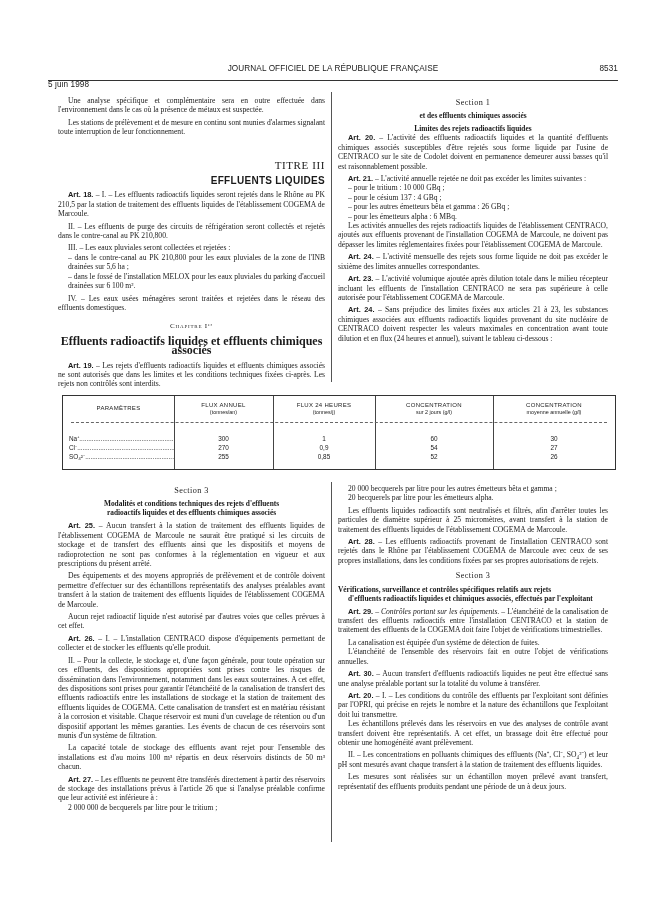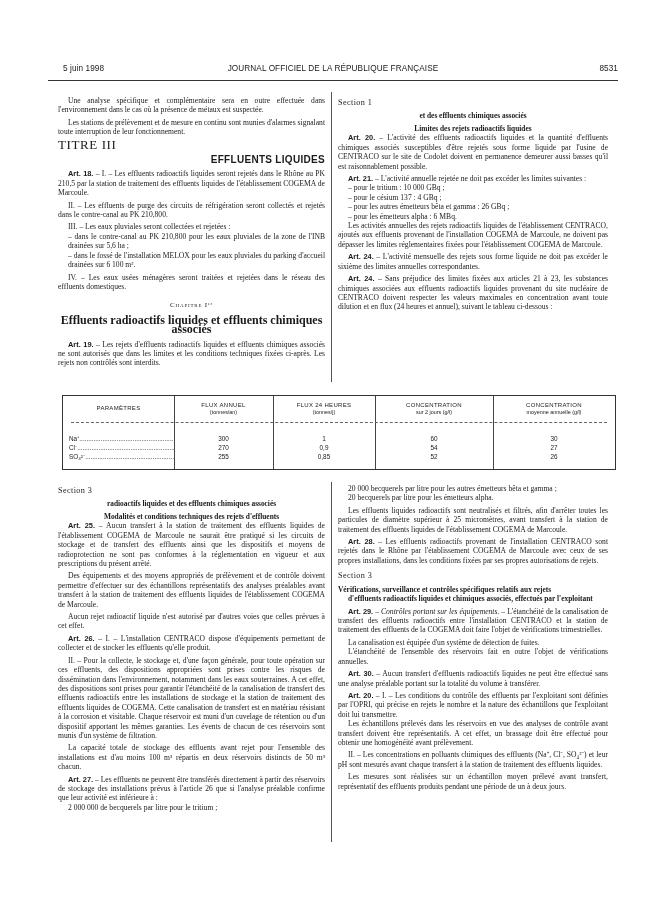--- a/index.html
+++ b/index.html
@@ -1,39 +1,39 @@
 <!DOCTYPE html>
 <html><head>
 <meta charset="utf-8">
 <style>
   html, body { margin: 0; padding: 0; background: #ffffff; }
   body { width: 665px; height: 900px; position: relative; overflow: hidden; color: #1a1a1a; }
   .page { position: absolute; left: 0; top: 0; width: 665px; height: 900px; }
   .header { position: absolute; left: 48px; top: 64px; width: 570px; height: 14px;
     font-family: "Liberation Sans", sans-serif; font-size: 8.2px; letter-spacing: 0.1px; }
-  .header .date { position: absolute; left: 0; top: 0; margin-left: 15px; }
+  .header .date { position: absolute; left: 0; top: 16px; }
   .header .title { position: absolute; left: 0; right: 0; top: 0; text-align: center; }
   .header .pnum { position: absolute; right: 0; top: 0; }
   .rule { position: absolute; left: 48px; top: 80px; width: 570px; height: 0; border-top: 1px solid #333; }
   .col { position: absolute; font-family: "Liberation Serif", serif; font-size: 7.6px; line-height: 9.4px;
     text-align: justify; }
   .col-left { left: 58px; top: 96px; width: 267px; }
   .col-right { left: 338px; top: 96px; width: 270px; }
   .col-left2 { left: 58px; top: 484px; width: 267px; }
   .col-right2 { left: 338px; top: 484px; width: 270px; }
   .vline { position: absolute; width: 0; border-left: 1px solid #555; }
   p { margin: 0 0 3px 0; text-indent: 10px; }
   p.dash { text-indent: 0; padding-left: 10px; margin-bottom: 0; }
   .art { font-family: "Liberation Sans", sans-serif; font-weight: bold; font-size: 7.4px; }
   .ital { font-style: italic; }
-  .titre { text-align: left; font-size: 13px; letter-spacing: 0.6px; margin: 3px 0 6px 0; text-indent: 0; }
+  .titre { text-align: right; font-size: 11px; letter-spacing: 0.6px; margin: 24px 0 6px 0; text-indent: 0; }
   .titre-sub { text-align: right; font-weight: bold; font-family: "Liberation Sans", sans-serif; font-size: 10px; margin: 0 0 5px 0; text-indent: 0; letter-spacing: 0.3px;}
   .chapitre { text-align: center; font-size: 7px; letter-spacing: 0.8px; margin: 10px 0 5px 0; text-indent: 0; font-variant: small-caps; }
   .chap-title { text-align: center; font-weight: bold; font-size: 12px; margin: 0 0 5px 0; text-indent: 0; }
-  .section { font-size: 8.2px; margin: 2px 0 4px 0; text-indent: 0; letter-spacing: 0.4px; }
+  .section { text-align: center; font-size: 8.2px; margin: 2px 0 4px 0; text-indent: 0; letter-spacing: 0.4px; }
   .section-title { text-align: center; font-weight: bold; font-size: 7.4px; margin: 0 0 4px 0; text-indent: 0; line-height: 9px;}
   .section-title-l { text-align: left; font-weight: bold; font-size: 7.4px; margin: 0 0 4px 0; text-indent: 0; line-height: 9px; padding-left: 10px; }
 
   
   .tbl { position: absolute; left: 62px; top: 395px; width: 552px; height: 73px;
     border: 1.2px solid #333; font-family: "Liberation Sans", sans-serif; font-size: 6px; }
   .tbl .hrule { position: absolute; left: 8px; right: 8px; top: 26px; border-top: 1px dashed #666; }
   .tbl .vsep { position: absolute; top: 0; bottom: 0; border-left: 1px solid #444; }
   .tbl .hcell { position: absolute; top: 6px; text-align: center; line-height: 7px; }
   .tbl .hcell .l1 { letter-spacing: 0.3px; }
@@ -81,20 +81,21 @@
     <p class="section-title">et des effluents chimiques associés</p>
     <p class="section-title" style="margin-bottom:0">Limites des rejets radioactifs liquides</p>
     <p><span class="art">Art. 20.</span><span> – L'activité des effluents radioactifs liquides et la quantité d'effluents chimiques associés susceptibles d'être rejetés sous forme liquide par l'usine de CENTRACO sur le site de Codolet doivent en permanence demeurer aussi basses qu'il est raisonnablement possible.</span></p>
     <p style="margin-bottom:0"><span class="art">Art. 21.</span><span> – L'activité annuelle rejetée ne doit pas excéder les limites suivantes :</span></p>
     <p class="dash">– pour le tritium : 10 000 GBq ;</p>
     <p class="dash">– pour le césium 137 : 4 GBq ;</p>
     <p class="dash">– pour les autres émetteurs bêta et gamma : 26 GBq ;</p>
     <p class="dash">– pour les émetteurs alpha : 6 MBq.</p>
     <p>Les activités annuelles des rejets radioactifs liquides de l'établissement CENTRACO, ajoutés aux effluents provenant de l'installation COGEMA de Marcoule, ne doivent pas dépasser les limites réglementaires fixées pour l'établissement COGEMA de Marcoule.</p>
     <p><span class="art">Art. 24.</span><span> – L'activité mensuelle des rejets sous forme liquide ne doit pas excéder le sixième des limites annuelles correspondantes.</span></p>
+    <p><span class="art">Art. 23.</span><span> – L'activité volumique ajoutée après dilution totale dans le milieu récepteur incluant les effluents de l'installation CENTRACO ne sera pas supérieure à celle autorisée pour l'établissement COGEMA de Marcoule.</span></p>
     <p><span class="art">Art. 24.</span><span> – Sans préjudice des limites fixées aux articles 21 à 23, les substances chimiques associées aux effluents radioactifs liquides provenant du site nucléaire de CENTRACO doivent respecter les valeurs maximales en concentration avant toute dilution et en flux (24 heures et annuel), suivant le tableau ci-dessous :</span></p>
   </div>
 
   <div class="tbl">
     <div class="vsep" style="left:111px"></div>
     <div class="vsep" style="left:210px"></div>
     <div class="vsep" style="left:312px"></div>
     <div class="vsep" style="left:430px"></div>
 
     <div class="hcell hcell-single" style="left:0; width:111px">
@@ -137,22 +138,22 @@
       <span class="param"><span>SO₄²⁻</span><span class="dots">................................................................</span></span>
       <span class="v" style="left:111px; width:99px">255</span>
       <span class="v" style="left:210px; width:102px">0,85</span>
       <span class="v" style="left:312px; width:118px">52</span>
       <span class="v" style="left:430px; width:122px">26</span>
     </div>
   </div>
 
   <div class="col col-left2">
     <p class="section">Section 3</p>
+    <p class="section-title" style="margin-bottom:0">Modalités et conditions techniques des rejets d'effluents</p>
     <p class="section-title">radioactifs liquides et des effluents chimiques associés</p>
-    <p class="section-title" style="margin-bottom:0">Modalités et conditions techniques des rejets d'effluents</p>
     <p><span class="art">Art. 25.</span><span> – Aucun transfert à la station de traitement des effluents liquides de l'établissement COGEMA de Marcoule ne saurait être pratiqué si les circuits de stockage et de transfert des effluents ainsi que les dispositifs et moyens de radioprotection ne sont pas conformes à la réglementation en vigueur et aux prescriptions du présent arrêté.</span></p>
     <p>Des équipements et des moyens appropriés de prélèvement et de contrôle doivent permettre d'effectuer sur des échantillons représentatifs des analyses préalables avant transfert à la station de traitement des effluents liquides de l'établissement COGEMA de Marcoule.</p>
     <p>Aucun rejet radioactif liquide n'est autorisé par d'autres voies que celles prévues à cet effet.</p>
     <p><span class="art">Art. 26.</span><span> – I. – L'installation CENTRACO dispose d'équipements permettant de collecter et de stocker les effluents qu'elle produit.</span></p>
     <p>II. – Pour la collecte, le stockage et, d'une façon générale, pour toute opération sur ces effluents, des dispositions appropriées sont prises contre les risques de dissémination dans l'environnement, notamment dans les eaux souterraines. A cet effet, des dispositions sont prises pour garantir l'étanchéité de la canalisation de transfert des effluents radioactifs entre les installations de stockage et la station de traitement des effluents liquides de COGEMA. Cette canalisation de transfert est en matériau résistant à la corrosion et visitable. Chaque réservoir est muni d'un cuvelage de rétention ou d'un dispositif apportant les mêmes garanties. Les évents de chacun de ces réservoirs sont munis d'un système de filtration.</p>
     <p>La capacité totale de stockage des effluents avant rejet pour l'ensemble des installations est d'au moins 100 m³ répartis en deux réservoirs distincts de 50 m³ chacun.</p>
     <p style="margin-bottom:0"><span class="art">Art. 27.</span><span> – Les effluents ne peuvent être transférés directement à partir des réservoirs de stockage des installations prévus à l'article 26 que si l'analyse préalable confirme que leur activité est inférieure à :</span></p>
     <p>2 000 000 de becquerels par litre pour le tritium ;</p>
   </div>
 

